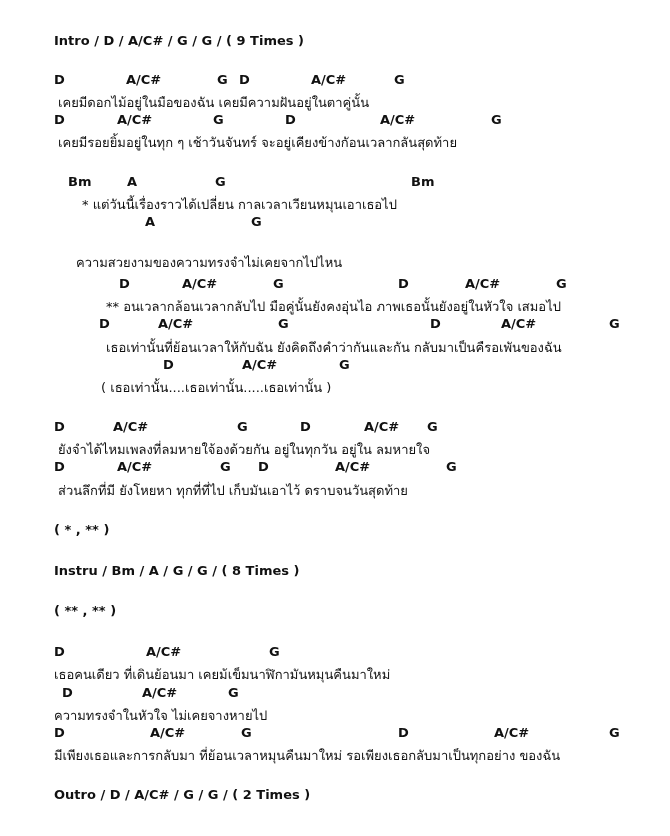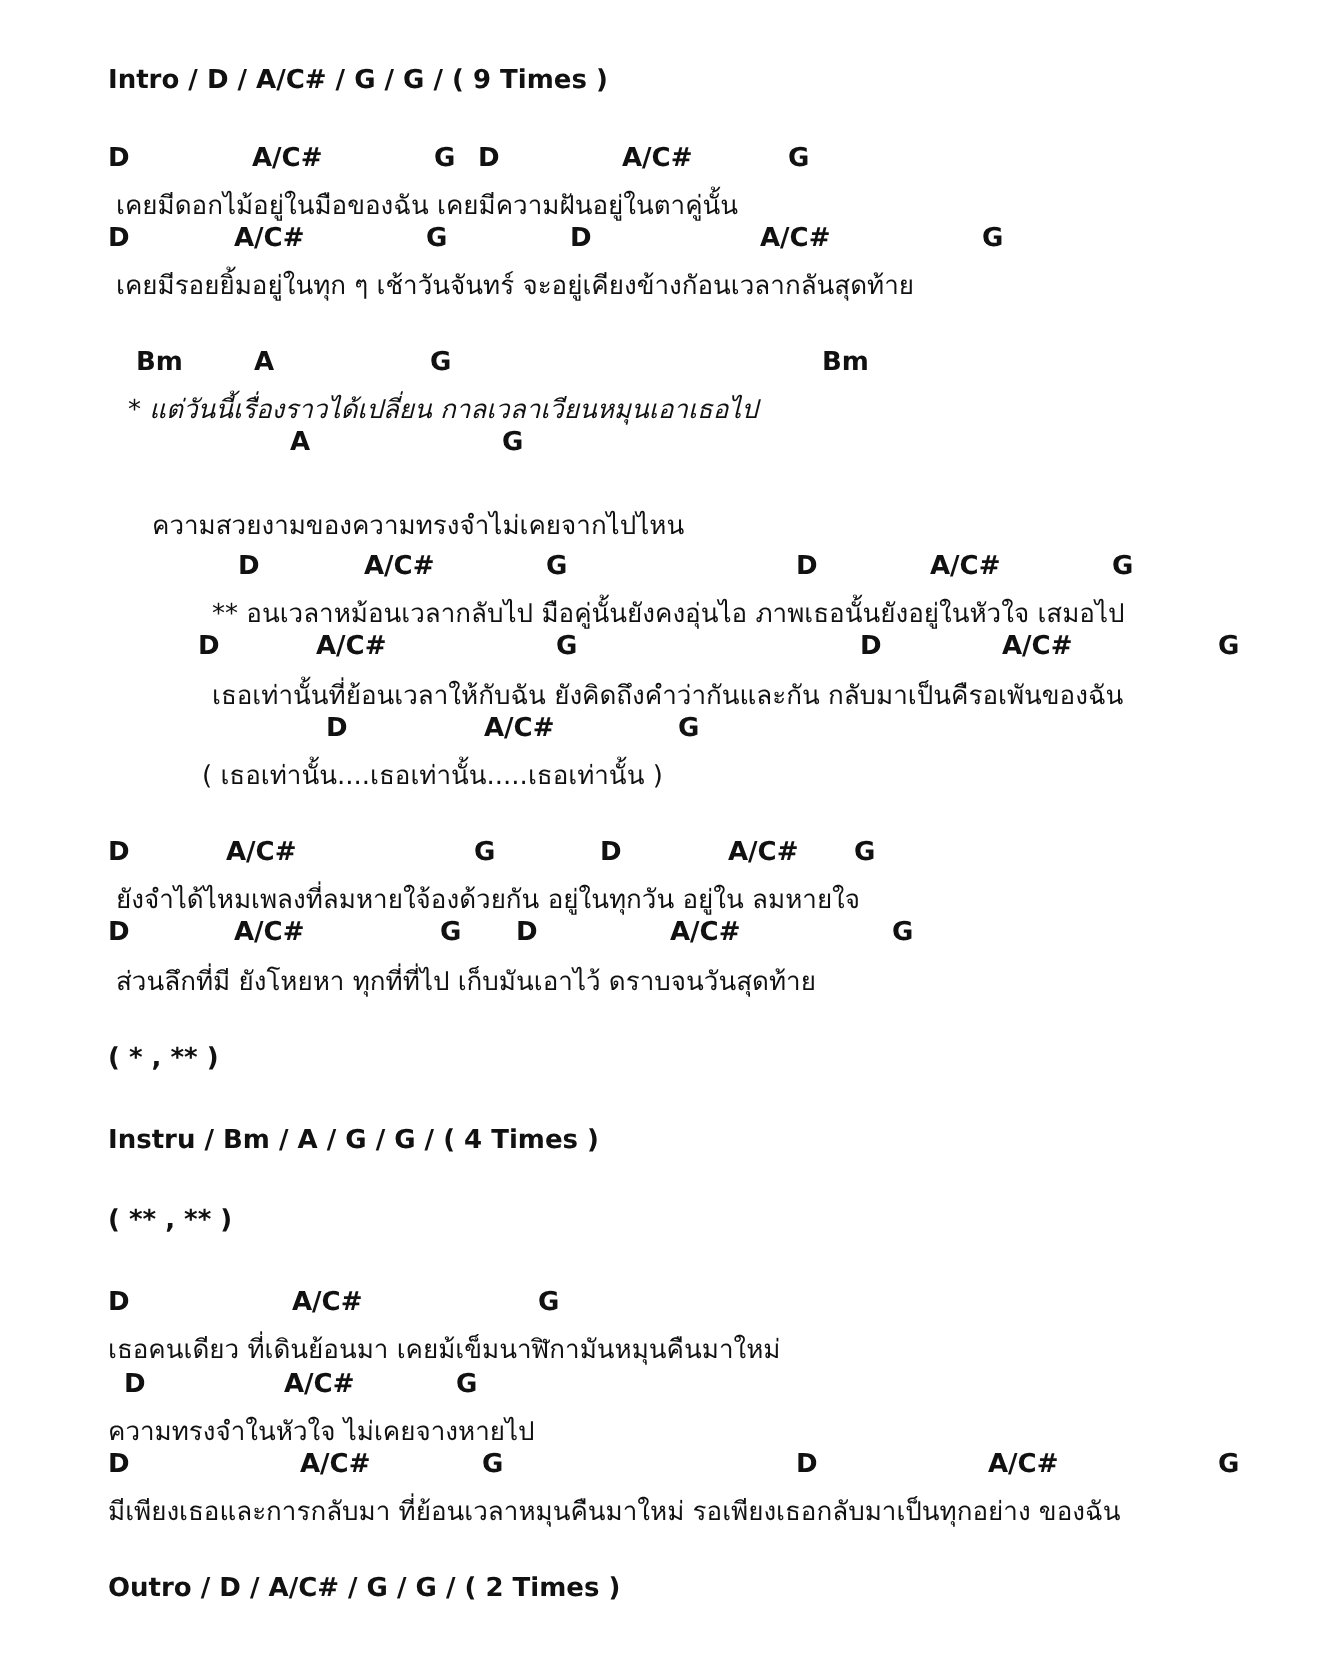--- a/index.html
+++ b/index.html
@@ -33,36 +33,36 @@
     <span class="chord" style="left: 491px; top: 0px;">G</span>
   </div>
 <div class="line lyric" style="left:58px;top:132px;">เคยมีรอยยิ้มอยู่ในทุก ๆ เช้าวันจันทร์  จะอยู่เคียงข้างกัอนเวลากลันสุดท้าย</div>
 
 <div class="line" style="left:0;top:174px;width:670px;height:16px;">
     <span class="chord" style="left: 68px; top: 0px;">Bm</span>
     <span class="chord" style="left: 127px; top: 0px;">A</span>
     <span class="chord" style="left: 215px; top: 0px;">G</span>
     <span class="chord" style="left: 411px; top: 0px;">Bm</span>
   </div>
-<div class="line lyric" style="left:64px;top:194px;font-style:italic;">* แต่วันนี้เรื่องราวได้เปลี่ยน กาลเวลาเวียนหมุนเอาเธอไป</div>
+<div class="line lyric" style="left:82px;top:194px;">* แต่วันนี้เรื่องราวได้เปลี่ยน กาลเวลาเวียนหมุนเอาเธอไป</div>
 <div class="line" style="left:0;top:214px;width:670px;height:16px;">
     <span class="chord" style="left: 145px; top: 0px;">A</span>
     <span class="chord" style="left: 251px; top: 0px;">G</span>
   </div>
 <div class="line lyric" style="left:76px;top:252px;">ความสวยงามของความทรงจำไม่เคยจากไปไหน</div>
 
 <div class="line" style="left:0;top:276px;width:670px;height:16px;">
     <span class="chord" style="left: 119px; top: 0px;">D</span>
     <span class="chord" style="left: 182px; top: 0px;">A/C#</span>
     <span class="chord" style="left: 273px; top: 0px;">G</span>
     <span class="chord" style="left: 398px; top: 0px;">D</span>
     <span class="chord" style="left: 465px; top: 0px;">A/C#</span>
     <span class="chord" style="left: 556px; top: 0px;">G</span>
   </div>
-<div class="line lyric" style="left:106px;top:296px;">** อนเวลาหม้อนเวลากลับไป  มือคู่นั้นยังคงอุ่นไอ ภาพเธอนั้นยังอยู่ในหัวใจ เสมอไป</div>
+<div class="line lyric" style="left:106px;top:296px;">** อนเวลากล้อนเวลากลับไป  มือคู่นั้นยังคงอุ่นไอ ภาพเธอนั้นยังอยู่ในหัวใจ เสมอไป</div>
 <div class="line" style="left:0;top:316px;width:670px;height:16px;">
     <span class="chord" style="left: 99px; top: 0px;">D</span>
     <span class="chord" style="left: 158px; top: 0px;">A/C#</span>
     <span class="chord" style="left: 278px; top: 0px;">G</span>
     <span class="chord" style="left: 430px; top: 0px;">D</span>
     <span class="chord" style="left: 501px; top: 0px;">A/C#</span>
     <span class="chord" style="left: 609px; top: 0px;">G</span>
   </div>
 <div class="line lyric" style="left:106px;top:337px;">เธอเท่านั้นที่ย้อนเวลาให้กับฉัน ยังคิดถึงคำว่ากันและกัน กลับมาเป็นคืรอเพันของฉัน</div>
 <div class="line" style="left:0;top:357px;width:670px;height:16px;">
@@ -85,21 +85,21 @@
     <span class="chord" style="left: 54px; top: 0px;">D</span>
     <span class="chord" style="left: 117px; top: 0px;">A/C#</span>
     <span class="chord" style="left: 220px; top: 0px;">G</span>
     <span class="chord" style="left: 258px; top: 0px;">D</span>
     <span class="chord" style="left: 335px; top: 0px;">A/C#</span>
     <span class="chord" style="left: 446px; top: 0px;">G</span>
   </div>
 <div class="line lyric" style="left:58px;top:480px;">ส่วนลึกที่มี ยังโหยหา ทุกที่ที่ไป    เก็บมันเอาไว้ ดราบจนวันสุดท้าย</div>
 
 <div class="line hdr" style="left:54px;top:522px;">( * , ** )</div>
-<div class="line hdr" style="left:54px;top:563px;">Instru  / Bm / A / G / G / ( 4 Times )</div>
+<div class="line hdr" style="left:54px;top:563px;">Instru  / Bm / A / G / G / ( 8 Times )</div>
 <div class="line hdr" style="left:54px;top:603px;">( ** , ** )</div>
 
 <div class="line" style="left:0;top:644px;width:670px;height:16px;">
     <span class="chord" style="left: 54px; top: 0px;">D</span>
     <span class="chord" style="left: 146px; top: 0px;">A/C#</span>
     <span class="chord" style="left: 269px; top: 0px;">G</span>
   </div>
 <div class="line lyric" style="left:54px;top:664px;">เธอคนเดียว ที่เดินย้อนมา เคยม้เข็มนาฬิกามันหมุนคืนมาใหม่</div>
 <div class="line" style="left:0;top:685px;width:670px;height:16px;">
     <span class="chord" style="left: 62px; top: 0px;">D</span>

